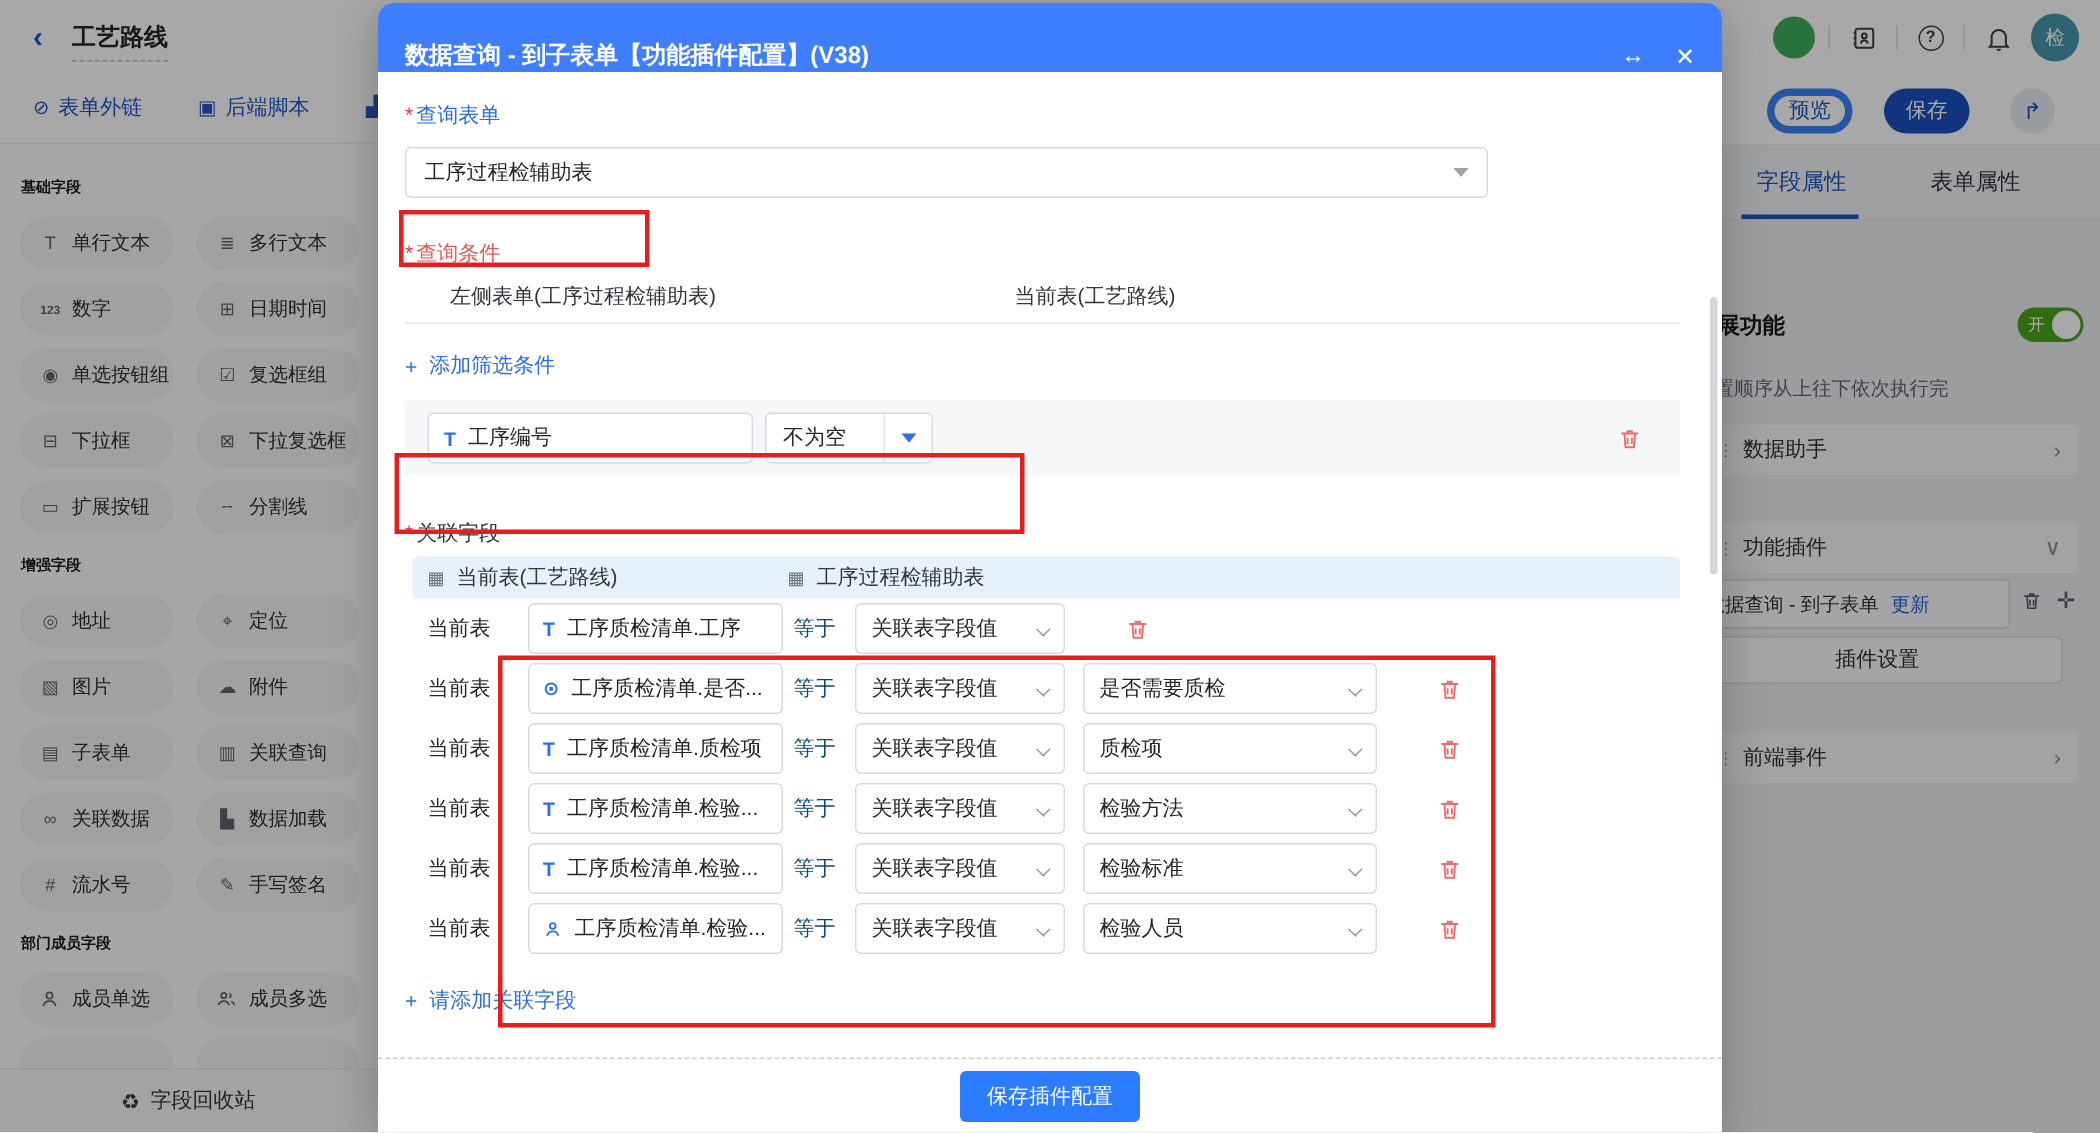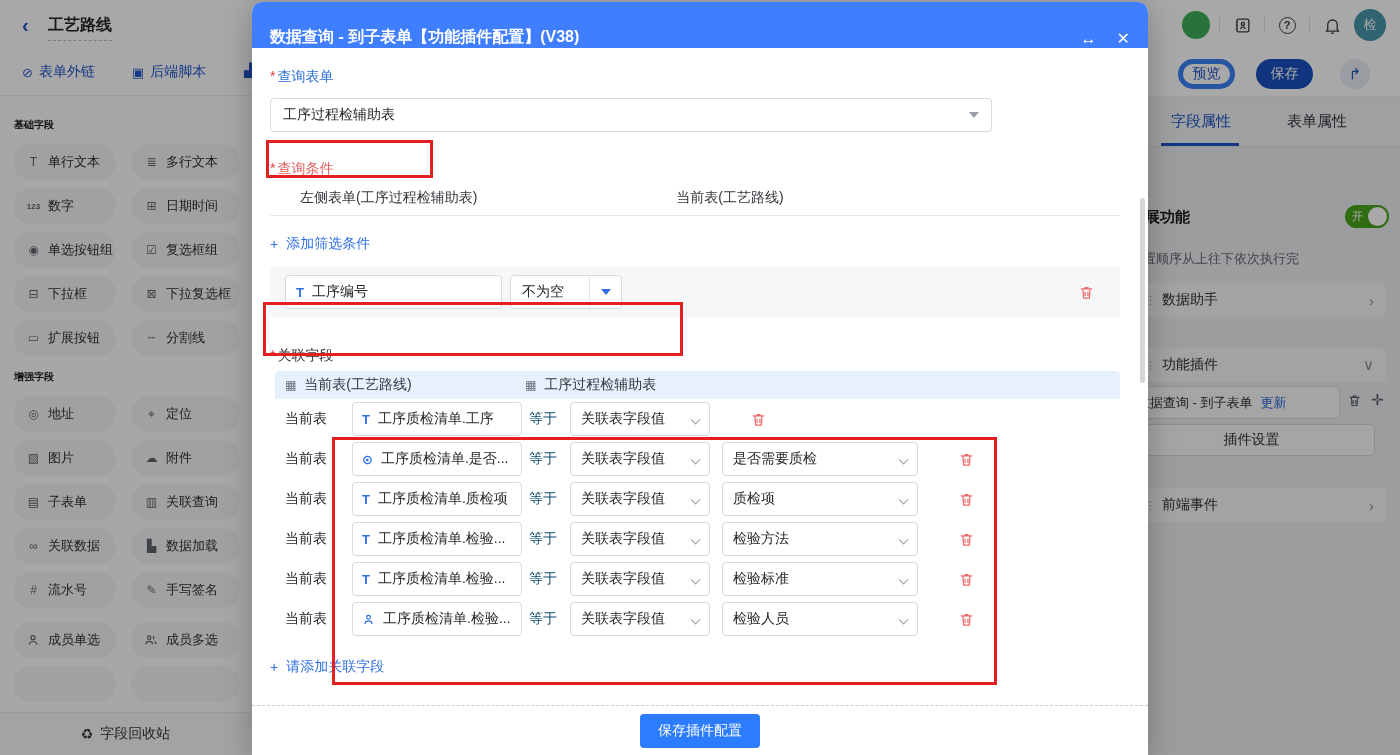--- a/index.html
+++ b/index.html
@@ -251,20 +251,21 @@
       <div class="pill">
           <span class="picon">#</span>
           <span>流水号</span>
         </div>
       <div class="pill">
           <span class="picon">✎</span>
           <span>手写签名</span>
         </div>
     </div>
 
+    <div class="sec-title">部门成员字段</div>
     <div class="pill-grid">
       <div class="pill">
         <span class="picon">
             <svg class="sicon" viewBox="0 0 24 24" width="14" height="14" fill="none" stroke="currentColor" stroke-width="2">
               <circle cx="12" cy="8" r="3.5"></circle>
               <path d="M5 20c1-4 4-5.5 7-5.5s6 1.5 7 5.5"></path>
             </svg>
           </span>
         <span>成员单选</span>
       </div>

